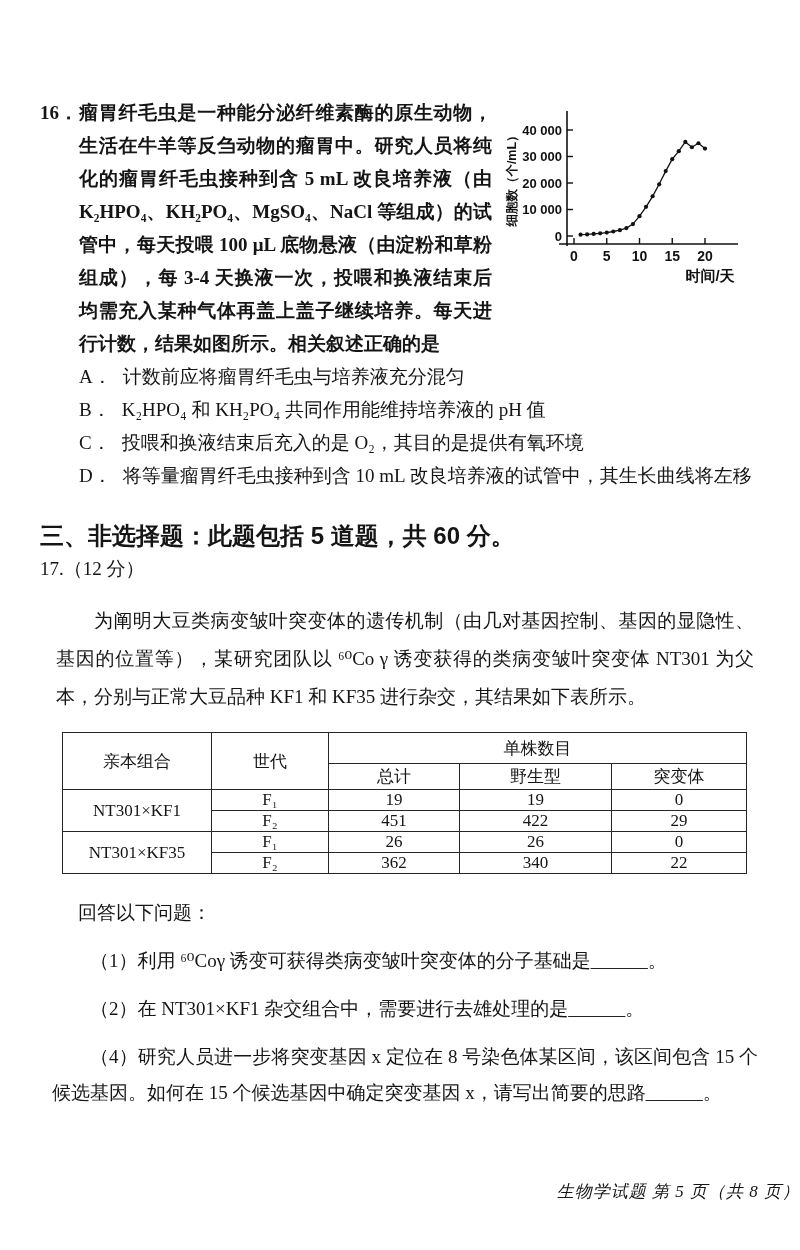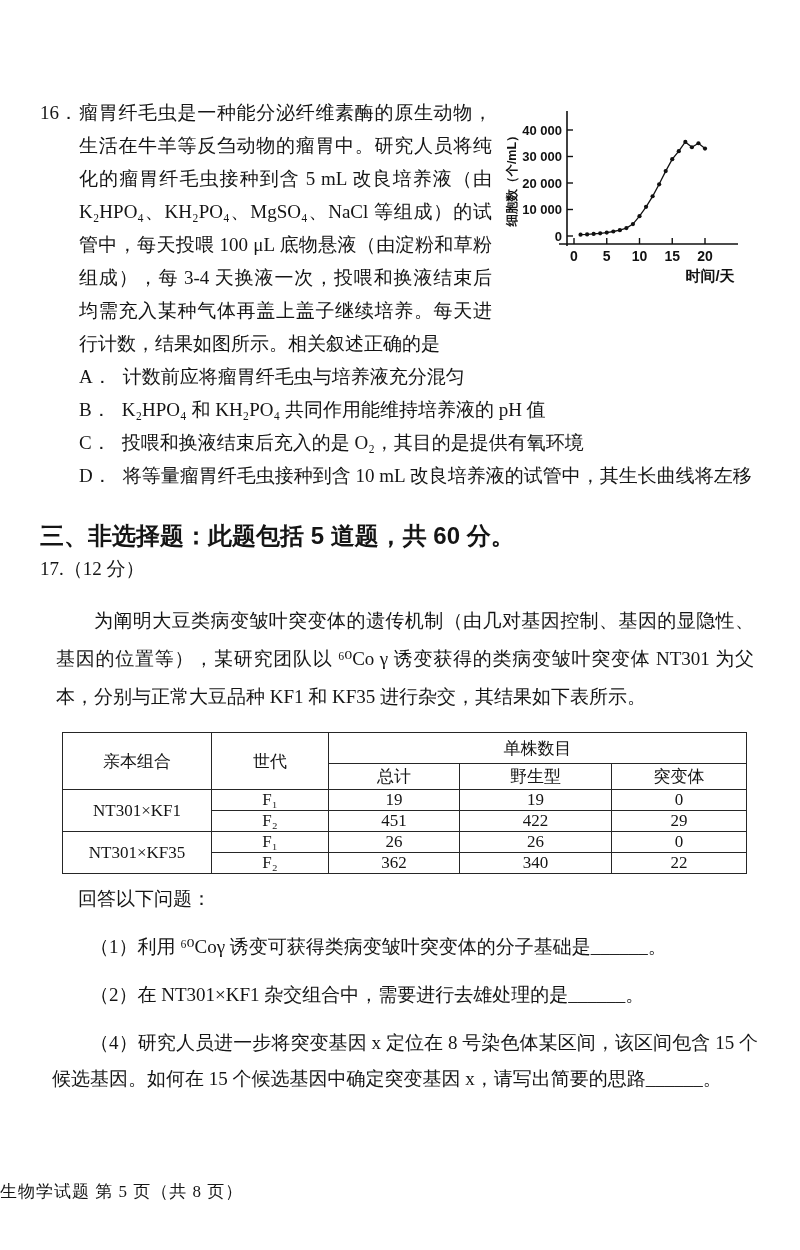--- a/index.html
+++ b/index.html
@@ -12,21 +12,21 @@
     position:relative;box-sizing:border-box;
     width:800px;height:1250px;
     padding:96px 30px 0 40px;
   }
   
   .q16{font-size:19px;line-height:33px;text-align:justify;}
   .chart-figure{
     float:right;width:266px;height:198px;
     margin:2px 0 6px 12px;
   }
-  .q16-stem{margin:0 0 0 39px;position:relative;}
+  .q16-stem{margin:0 0 0 39px;position:relative;font-weight:bold;}
   .qnum16{position:absolute;left:-39px;top:0;}
   .options{margin:0 0 0 39px;}
   .opt{line-height:33px;}
   .opt .olabel{margin-right:11px;}
   
   .sec3{
     margin:27px 0 0 0;font-size:24px;font-weight:bold;
     font-family:"Liberation Sans","DejaVu Sans",sans-serif;
     line-height:33px;
   }
@@ -36,26 +36,26 @@
   table.cross{
     border-collapse:collapse;margin:9px 0 6px 22px;
     font-size:17px;text-align:center;table-layout:fixed;width:684px;
   }
   table.cross th,table.cross td{
     border:1.5px solid #262626;padding:0 2px;font-weight:normal;
   }
   table.cross .h1{height:31px;}
   table.cross .h2 th{height:25px;}
   table.cross td{height:20px;}
-  .ans-prompt{margin:7px 0 0 0;line-height:36px;text-indent:2em;font-family:Liberation Serif, serif;}
+  .ans-prompt{margin:21px 0 0 0;line-height:36px;text-indent:2em;font-family:Liberation Serif, serif;}
   .subq{margin:12px;line-height:36px;text-indent:2em;text-align:justify;}
   
   .footer{
-    position:absolute;left:0;right:12px;top:1180px;
-    text-align:left;font-size:17px;letter-spacing:1px;
+    position:absolute;left:0;right:0;top:1180px;
+    text-align:right;font-size:17px;letter-spacing:1px;font-style:italic;
   }
   .clear{clear:both;}
 </style>
 </head>
 <body>
 
 <div class="page">
 
   <div class="q16">
     <figure class="chart-figure">

